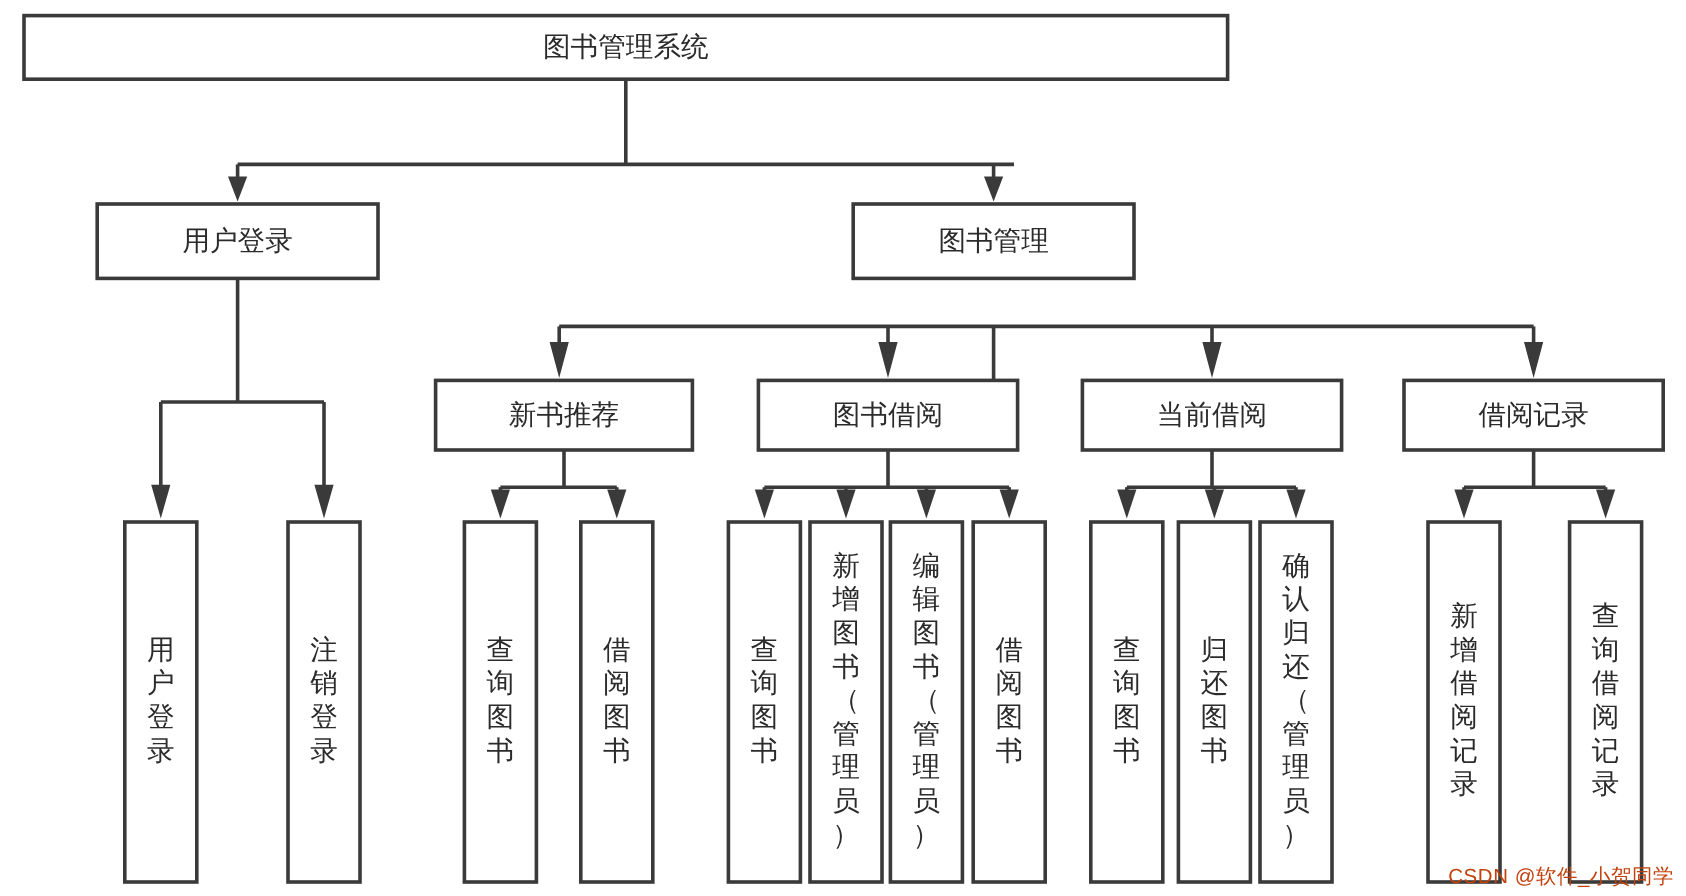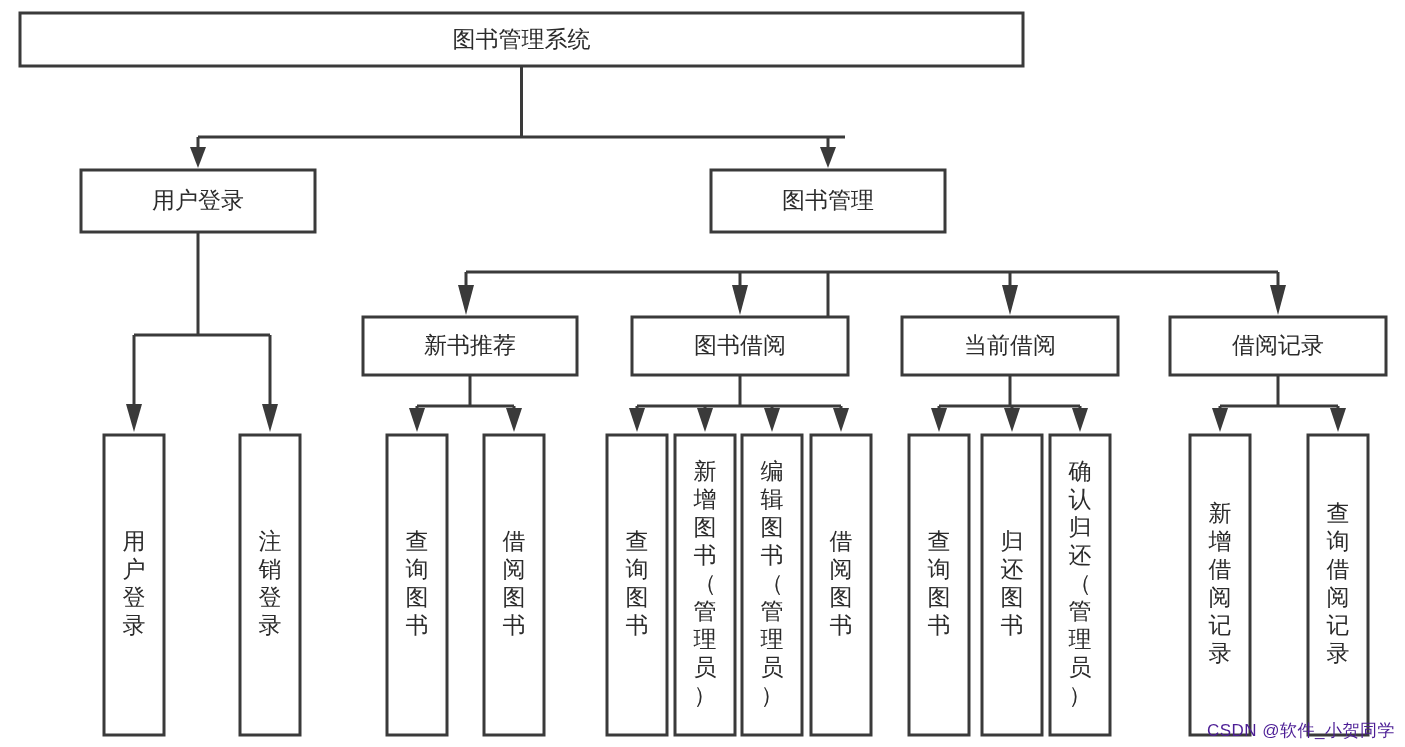--- a/index.html
+++ b/index.html
@@ -52,21 +52,21 @@
   }
   .arrow-head {
     fill: #3a3a3a;
     stroke: none;
   }
   .watermark {
     position: absolute;
     right: 10px;
     bottom: 5px;
     font-size: 17px;
-    color: #4c1d95;
+    color: #c2410c;
     font-family: "Liberation Sans", "DejaVu Sans", sans-serif;
     letter-spacing: 0.5px;
     white-space: nowrap;
     user-select: none;
   }
 </style>
 </head>
 <body>
 
 <div id="diagram-root">

